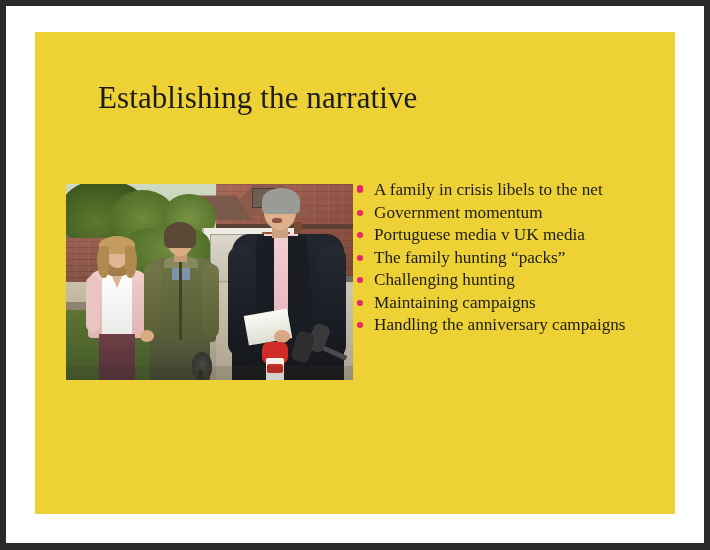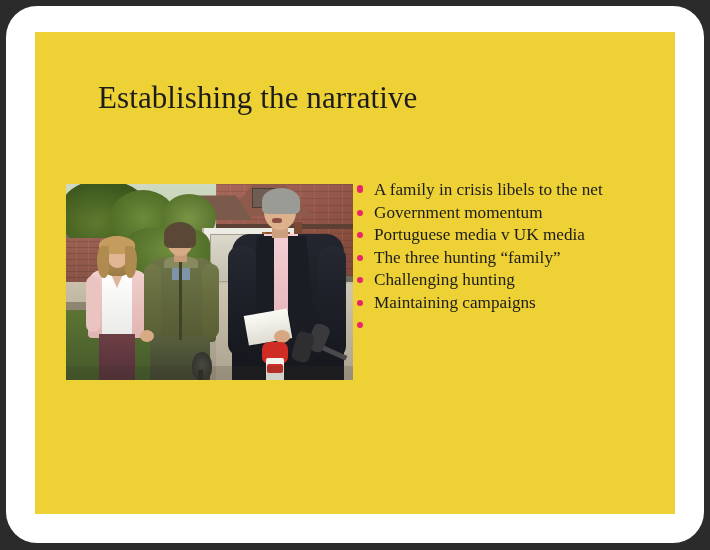--- a/index.html
+++ b/index.html
@@ -21,21 +21,20 @@
     box-sizing: border-box;
   }
   #page {
     position: absolute;
     left: 6px;
     top: 6px;
     width: 698px;
     height: 537px;
     background: #ffffff;
     box-sizing: border-box;
-    border-radius: 31px;
   }
   #slide {
     position: absolute;
     left: 29px;
     top: 26px;
     width: 640px;
     height: 482px;
     background: #eed135;
     box-sizing: border-box;
   }
@@ -531,30 +530,31 @@
         <li class="bullet-item">
           <span class="bullet-dot"></span>
           <span>Government momentum</span>
         </li>
         <li class="bullet-item">
           <span class="bullet-dot"></span>
           <span>Portuguese media v UK media</span>
         </li>
         <li class="bullet-item">
           <span class="bullet-dot"></span>
-          <span>The three hunting “family”</span>
+          <span>The family hunting “packs”</span>
         </li>
         <li class="bullet-item">
           <span class="bullet-dot"></span>
           <span>Challenging hunting</span>
         </li>
         <li class="bullet-item">
           <span class="bullet-dot"></span>
           <span>Maintaining campaigns</span>
         </li>
         <li class="bullet-item">
           <span class="bullet-dot"></span>
+          <span>Handling the anniversary campaigns</span>
         </li>
       </ul>
 
     </div>
   </div>
 </div>
 
 </body></html>

